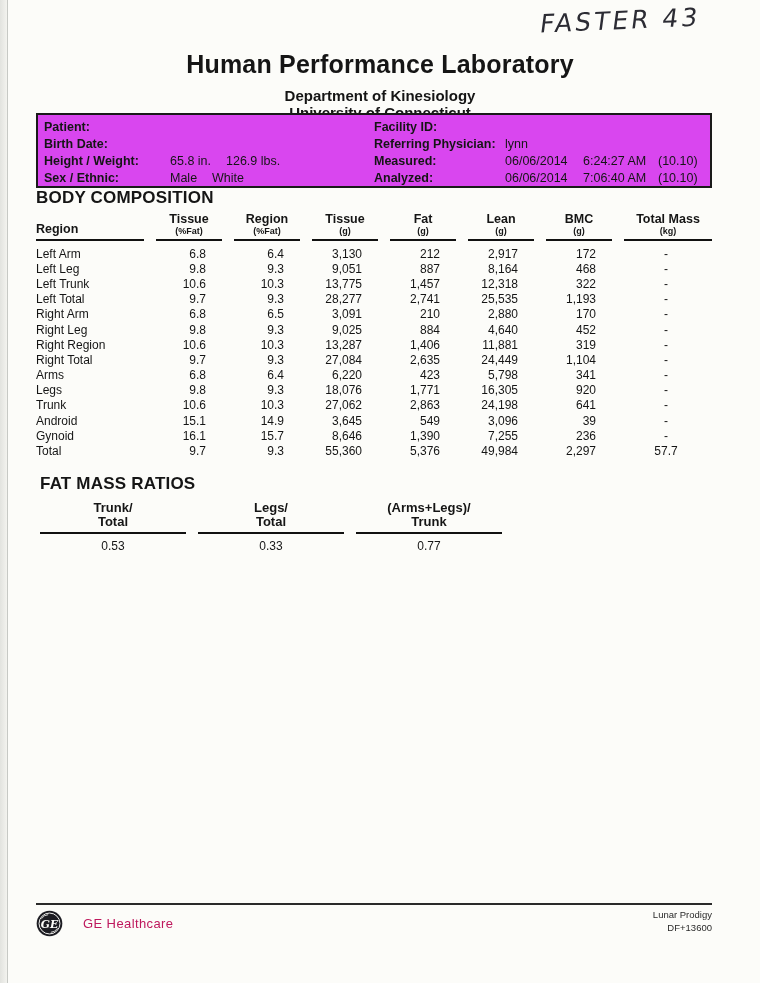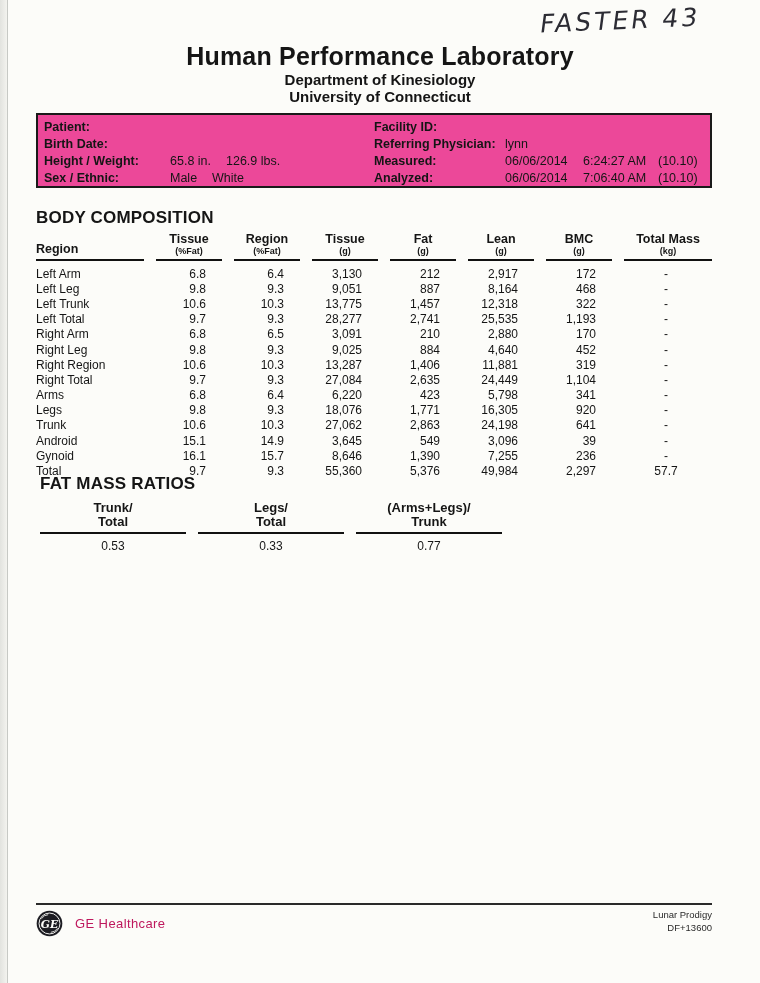--- a/index.html
+++ b/index.html
@@ -20,41 +20,41 @@
 
   .handwriting {
     position:absolute; top:6px; left:540px;
     font-family:"DejaVu Sans",sans-serif;
     font-size:25px; letter-spacing:3px; color:#2c2c34;
     transform:rotate(-2.5deg) skewX(-10deg);
     white-space:nowrap;
   }
 
   .doc-header { position:absolute; top:42px; left:0; width:100%; text-align:center; }
-  .doc-header h1 { margin:0; font-size:25px; font-weight:bold; letter-spacing:0.2px; }
+  .doc-header h1 { margin:8px; font-size:25px; font-weight:bold; letter-spacing:0.2px; }
   .doc-header .sub { font-size:15px; font-weight:bold; line-height:17px; }
 
   .info-box {
     position:absolute; top:113px; left:36px; width:676px; height:75px;
     border:2px solid #1a1a1a; display:flex; padding:3px 6px 2px 6px;
-    font-size:12.5px; background:#ec4899;
+    font-size:12.5px; background:#d946ef;
   }
   .info-col.left  { width:330px; }
   .info-col.right { flex:1; }
   .info-row { display:flex; height:17px; align-items:center; white-space:nowrap; }
   .info-label { font-weight:bold; }
   .left  .info-label { width:126px; flex:none; }
   .right .info-label { width:131px; flex:none; }
   .val { display:inline-block; }
   .w56 { width:56px; } .w42 { width:42px; }
   .w78 { width:78px; } .w75 { width:75px; }
 
   .section-title { margin:0; font-size:17px; font-weight:bold; letter-spacing:0.2px; }
 
-  .bodycomp { position:absolute; top:208px; left:36px; width:676px; }
+  .bodycomp { position:absolute; top:188px; left:36px; width:676px; }
   .bc-header, .bc-row {
     display:grid;
     grid-template-columns:108px repeat(6,1fr) 88px;
     column-gap:14px;
     gap:12px;
   }
   .bc-header { margin-top:5px; }
   .bc-h {
     text-align:center; border-bottom:2px solid #111;
     padding-bottom:3px; white-space:nowrap;
@@ -72,21 +72,21 @@
   .ratios { position:absolute; top:474px; left:40px; }
   .fm-grid { display:grid; grid-template-columns:repeat(3,146px); column-gap:12px; margin-top:7px; }
   .fm-h {
     text-align:center; font-weight:bold; font-size:13px; line-height:14px;
     border-bottom:2px solid #111; padding-bottom:3px;
   }
   .fm-v { text-align:center; font-size:12px; padding-top:5px; }
 
   .footer { position:absolute; top:903px; left:36px; width:676px; border-top:2px solid #2a2a2a; }
   .footer-inner { display:flex; justify-content:space-between; align-items:flex-start; padding-top:3px; }
-  .brand { display:flex; align-items:center; gap:12px; padding-top:2px; }
+  .brand { display:flex; align-items:center; gap:20px; padding-top:2px; }
   .brand-name { font-size:13px; color:#be185d; letter-spacing:0.4px; }
   .device-info { text-align:right; font-size:9.5px; line-height:13px; color:#2a2a2a; }
   .ge-logo { width:27px; height:27px; display:block; }
 </style>
 </head>
 <body>
 
 <div class="page">
 
   <div class="scan-edge"></div>

